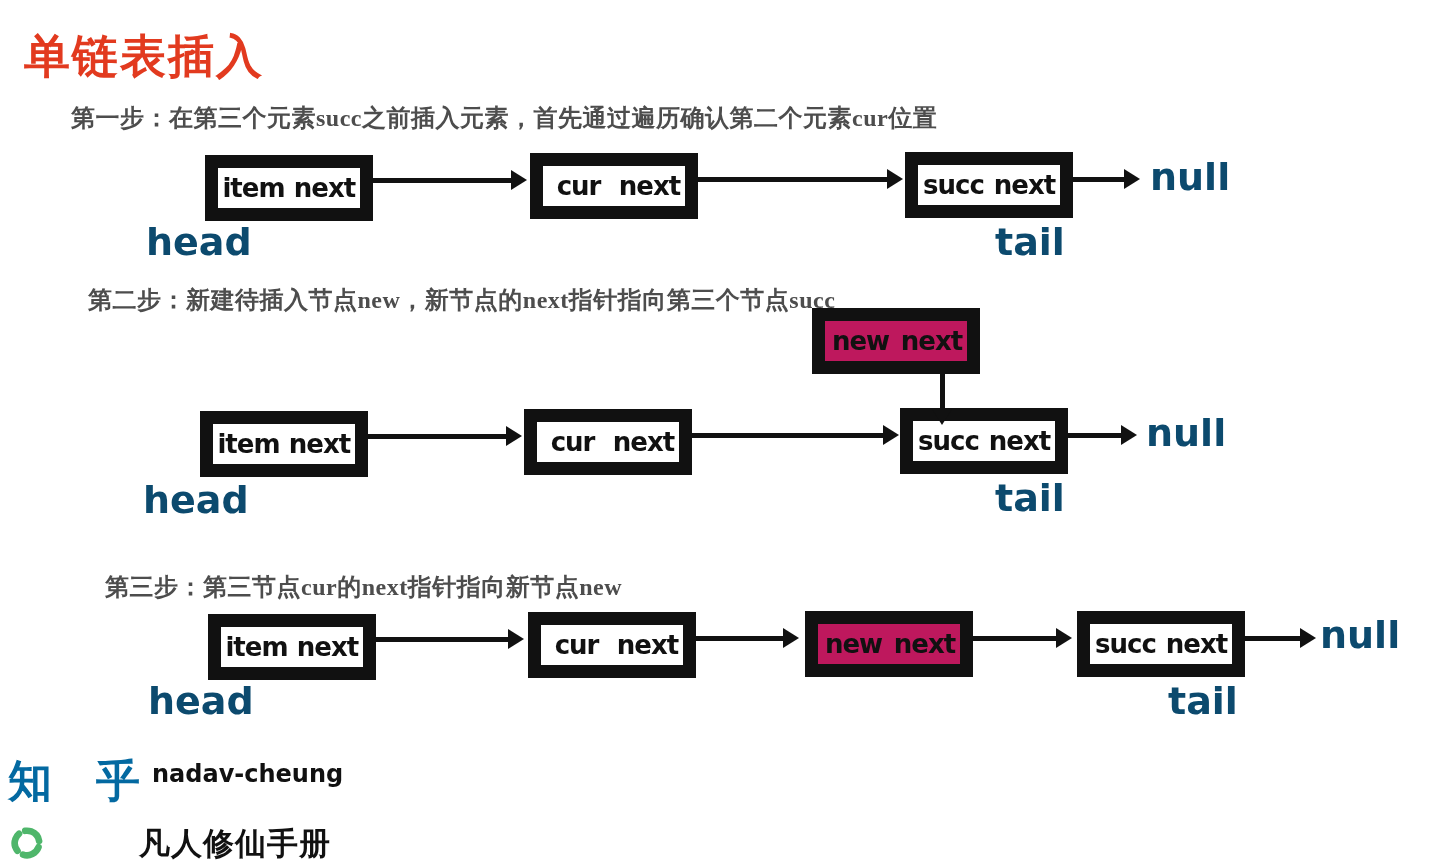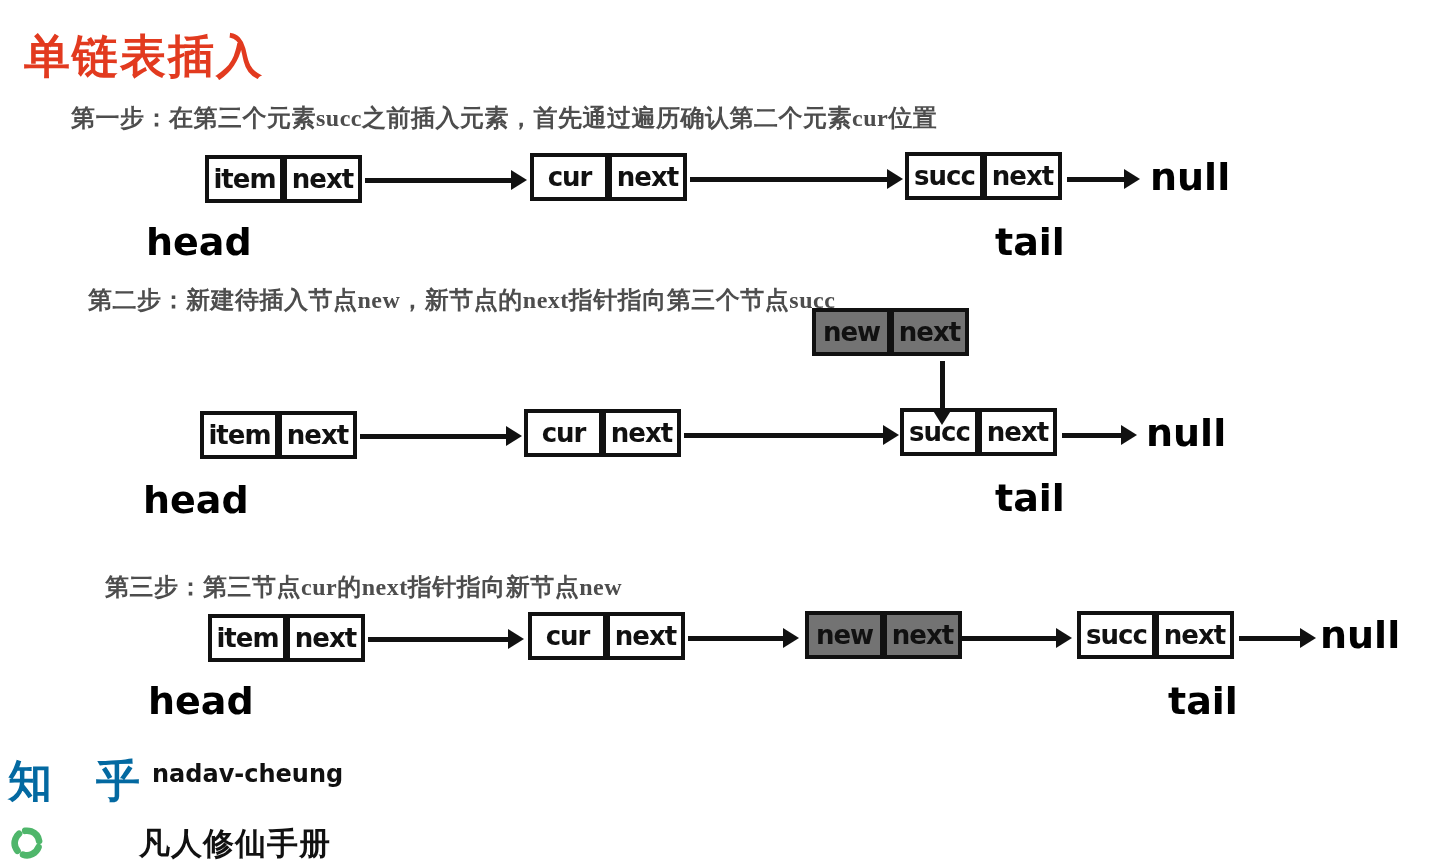--- a/index.html
+++ b/index.html
@@ -10,29 +10,29 @@
   .abs{position:absolute;}
   .title{
     font-family:"Liberation Serif",serif;font-weight:700;
     font-size:46px;color:#E23A1F;letter-spacing:2px;
   }
   .step{
     font-family:"Liberation Serif",serif;font-weight:700;
     font-size:24px;color:#4d4d4d;letter-spacing:0.5px;white-space:nowrap;
   }
   .node{
-    display:flex;background:#111;padding:4px;gap:7px;z-index:1;
+    display:flex;background:#111;padding:13px;gap:0;z-index:1;
   }
   .cell{
     width:71px;height:40px;display:flex;align-items:center;justify-content:center;
     background:#ffffff;color:#111;font-size:26px;font-weight:600;letter-spacing:-1px;
   }
-  .node.red .cell{background:#737373;}
+  .node.red .cell{background:#be185d;}
   .rlabel{
-    color:#000000;font-size:38px;font-weight:600;letter-spacing:0px;white-space:nowrap;
+    color:#0c4a6e;font-size:38px;font-weight:600;letter-spacing:0px;white-space:nowrap;
   }
   .harrow{height:5px;background:#111;z-index:2;}
   .harrow::after{
     content:"";position:absolute;right:-15px;top:-8px;width:0;height:0;
     border-left:16px solid #111;border-top:10px solid transparent;border-bottom:10px solid transparent;
   }
   .varrow{width:5px;background:#111;z-index:3;}
   .varrow::after{
     content:"";position:absolute;left:-8px;bottom:-14px;width:0;height:0;
     border-top:16px solid #111;border-left:10px solid transparent;border-right:10px solid transparent;

